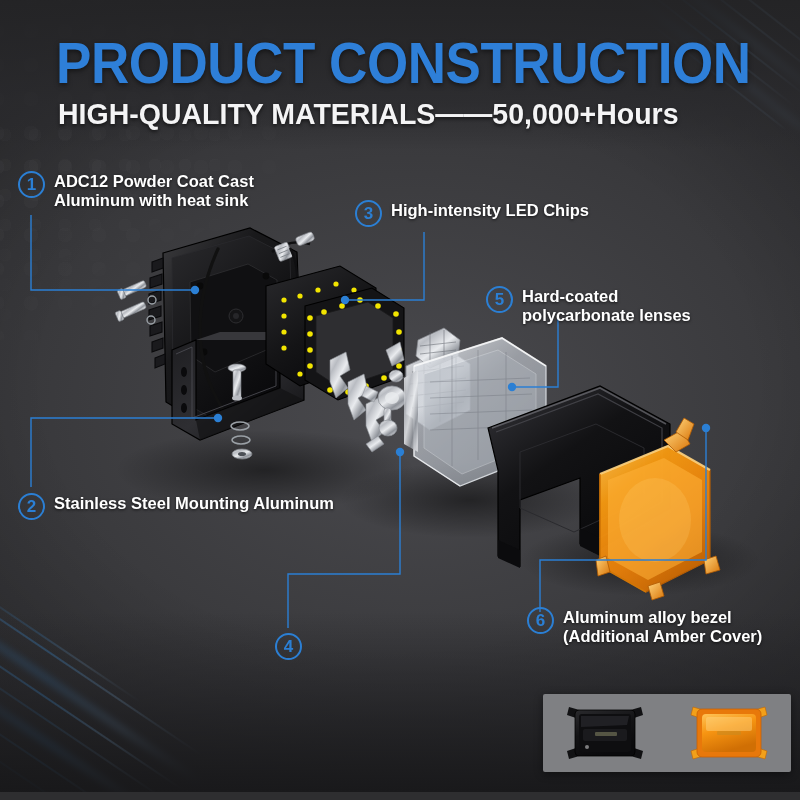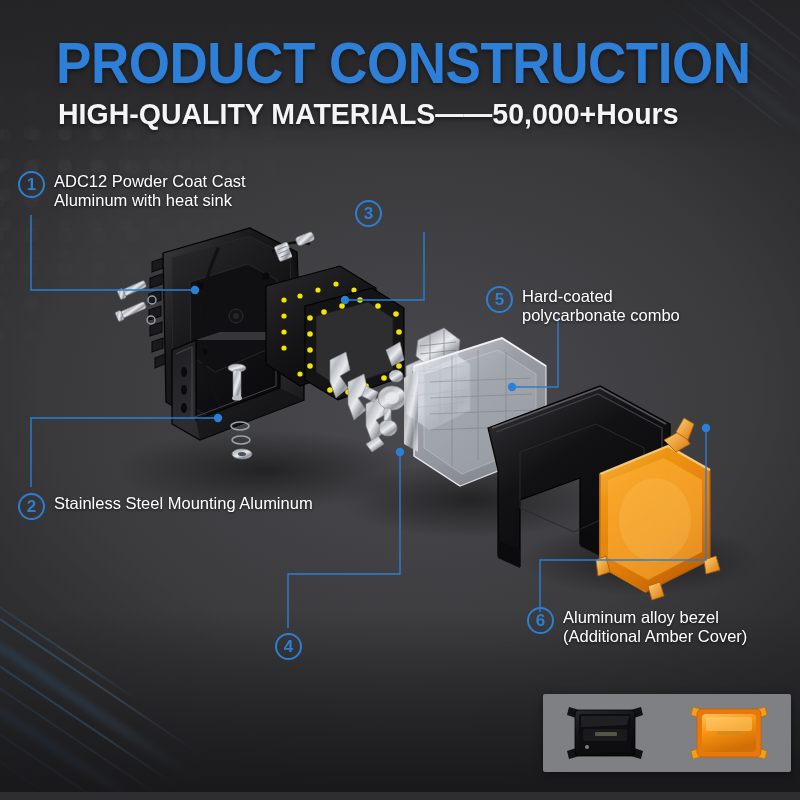--- a/index.html
+++ b/index.html
@@ -79,21 +79,21 @@
   
   .callout{position:absolute;display:flex;align-items:flex-start;gap:9px;}
   .cnum{
     flex:0 0 auto;width:27px;height:27px;border-radius:50%;
     border:2px solid #2b7fd4;color:#2b7fd4;
     font-size:17px;font-weight:bold;
     display:flex;align-items:center;justify-content:center;
     box-sizing:border-box;margin-top:1px;
   }
   .ctext{
-    color:#fff;font-size:16.5px;line-height:19px;font-weight:normal;
+    color:#fff;font-size:16.5px;line-height:19px;font-weight:bold;
     text-shadow:0 1px 3px rgba(0,0,0,.7);white-space:pre-line;
     padding-top:2px;
   }
 
   
   .lead{position:absolute;}
   .dot{fill:#2b7fd4;}
 
   
   .thumbs{
@@ -447,30 +447,31 @@
 Aluminum with heat sink</div>
   </div>
 
   <div class="callout" style="left:18px;top:492px;">
     <div class="cnum">2</div>
     <div class="ctext">Stainless Steel Mounting Aluminum</div>
   </div>
 
   <div class="callout" style="left:355px;top:199px;">
     <div class="cnum">3</div>
+    <div class="ctext">High-intensity LED Chips</div>
   </div>
 
   <div class="callout" style="left:275px;top:632px;">
     <div class="cnum">4</div>
   </div>
 
   <div class="callout" style="left:486px;top:285px;">
     <div class="cnum">5</div>
     <div class="ctext">Hard-coated
-polycarbonate combo</div>
+polycarbonate lenses</div>
   </div>
 
   <div class="callout" style="left:527px;top:606px;">
     <div class="cnum">6</div>
     <div class="ctext">Aluminum alloy bezel
 (Additional Amber Cover)</div>
   </div>
 
   <div class="thumbs">
 

